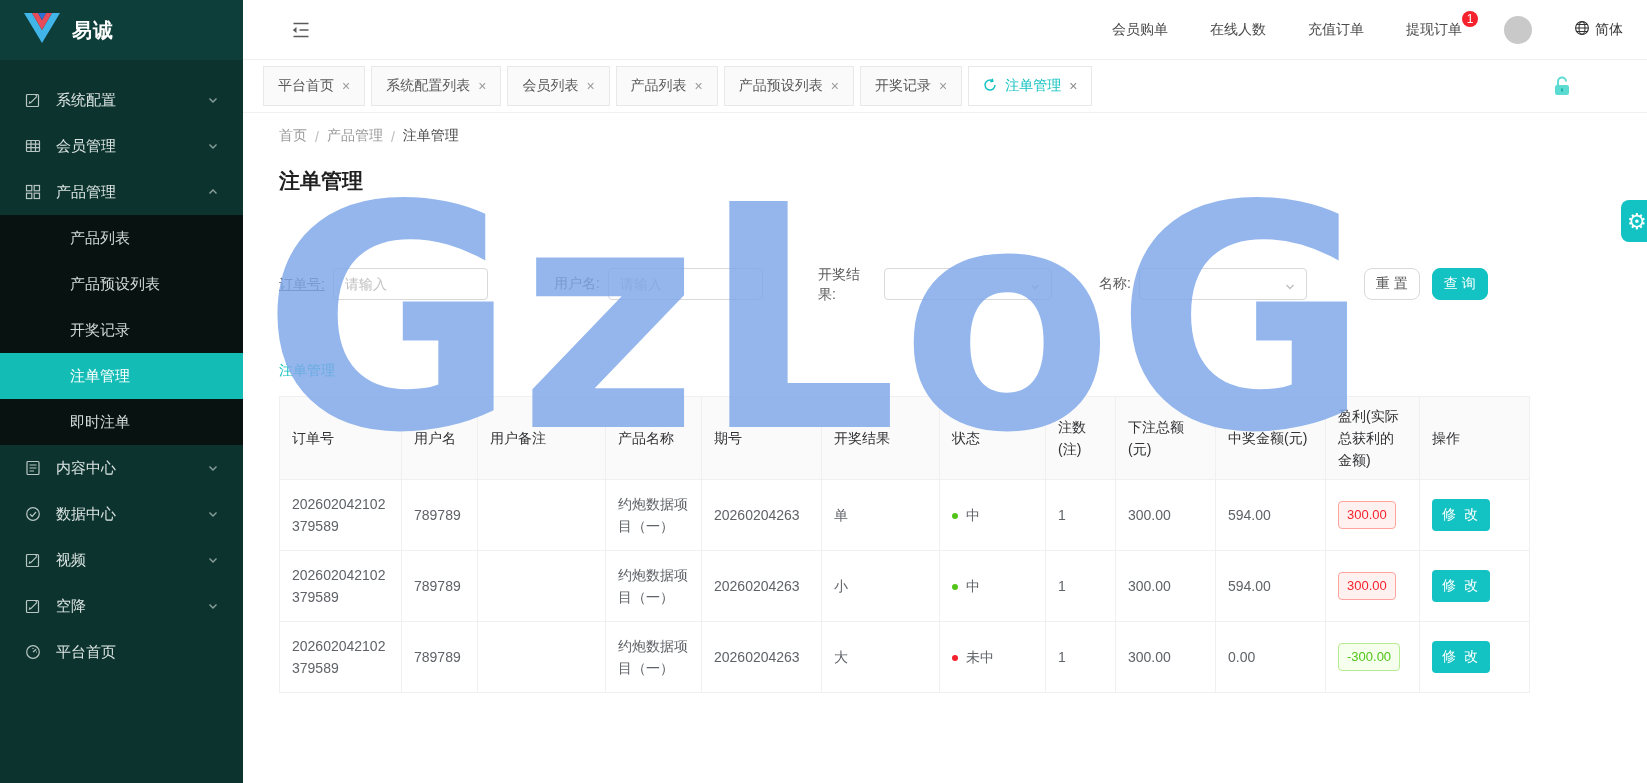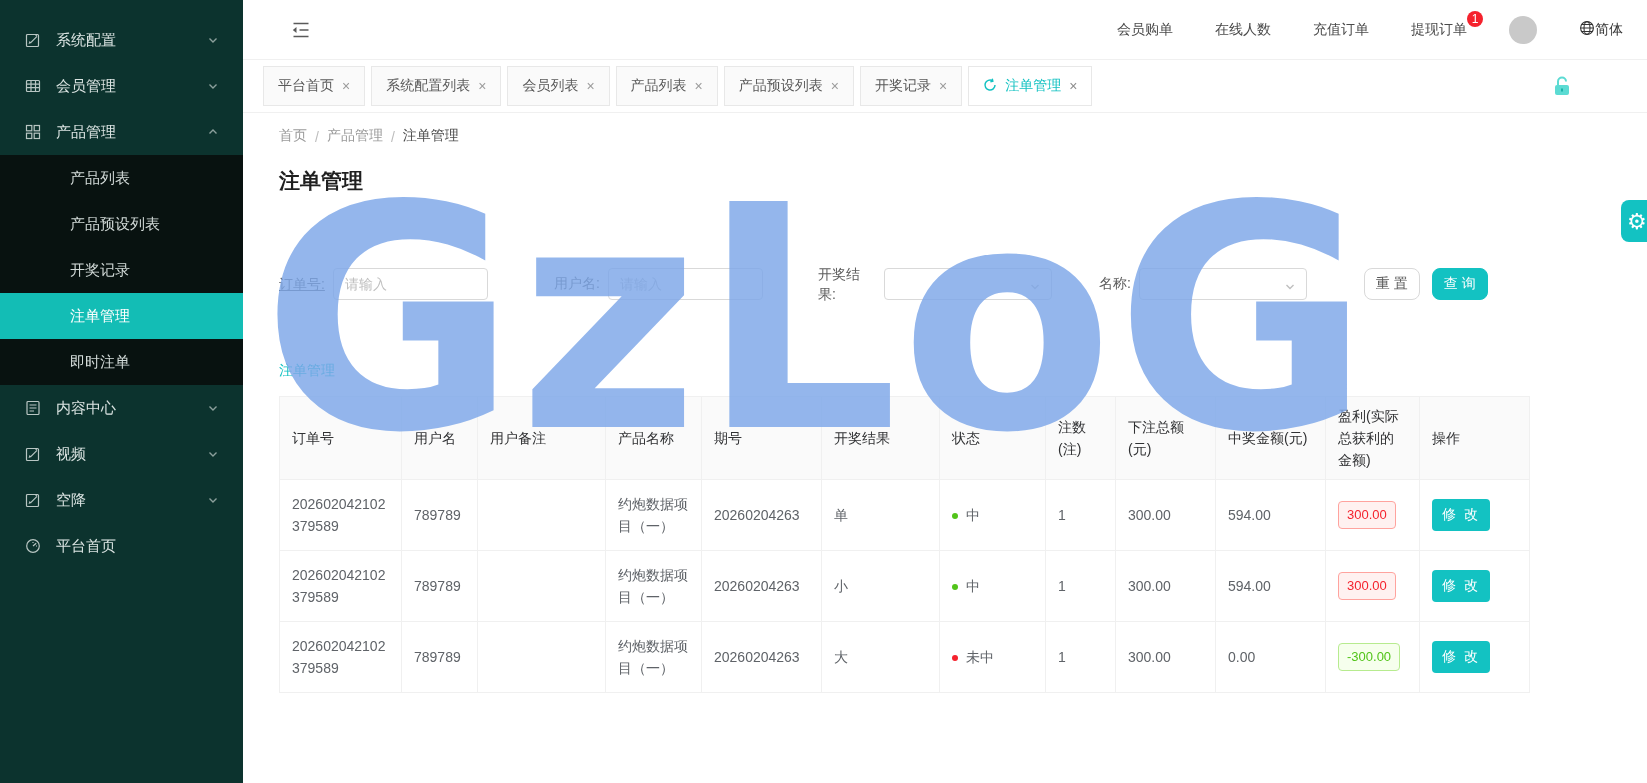--- a/index.html
+++ b/index.html
@@ -25,21 +25,21 @@
   .main { flex:1; display:flex; flex-direction:column; position:relative; }
   .topbar { height:60px; background:#fff; border-bottom:1px solid #f0f0f0;
             display:flex; align-items:center; padding:0 24px 0 24px; }
   .fold { cursor:pointer; display:flex; align-items:center; margin-left:24px; }
   .topbar-right { margin-left:auto; display:flex; align-items:center; gap:42px; }
   .top-link { font-size:14px; color:#4a4a4a; cursor:pointer; position:relative; }
   .badge { position:absolute; top:-10px; right:-16px; background:#f5222d; color:#fff;
            min-width:16px; height:16px; line-height:16px; border-radius:8px; font-size:12px;
            text-align:center; padding:0 4px; }
   .avatar { width:28px; height:28px; border-radius:50%; background:#c9c9c9; }
-  .lang { display:flex; align-items:center; font-size:14px; color:#333; cursor:pointer; }
+  .lang { display:flex; align-items:center; gap:5px; font-size:14px; color:#333; cursor:pointer; }
 
   
   .tabbar { height:53px; background:#fff; border-bottom:1px solid #f0f0f0;
             display:flex; align-items:center; padding-left:20px; gap:6px; }
   .tab { height:40px; display:flex; align-items:center; gap:8px; padding:0 14px;
          background:#fafafa; border:1px solid #e8e8e8; font-size:14px; color:#595959;
          cursor:pointer; white-space:nowrap; }
   .tab .tab-close { color:#9b9b9b; font-size:14px; cursor:pointer; }
   .tab.active { background:#fff; color:#13c2c2; }
   .tab.active .tab-close { color:#8c8c8c; }
@@ -99,20 +99,30 @@
               display:flex; align-items:center; cursor:pointer; z-index:30; }
   .gear-fab .g { color:#fff; font-size:22px; margin-left:6px;
                  font-family:"DejaVu Sans", sans-serif; }
 </style>
 </head>
 <body>
 
 <div class="app">
 
   <aside class="sidebar">
+    <div class="sidebar-header">
+      <span>
+        <svg width="36" height="30" viewBox="0 0 36 30">
+          <polygon points="0,0 18,30 36,0 28,0 18,17 8,0" fill="#41b4e8"></polygon>
+          <polygon points="8,0 18,17 28,0 22,0 18,7 14,0" fill="#e84b5a"></polygon>
+          <polygon points="14,0 18,7 22,0" fill="#2f6fd6"></polygon>
+        </svg>
+      </span>
+      <span class="brand-name">易诚</span>
+    </div>
 
     <nav class="menu">
       <div class="menu-item">
         <span class="mi-icon">
           <svg width="16" height="16" viewBox="0 0 16 16" fill="none" stroke="#b9c6c3" stroke-width="1.2">
             <rect x="1.5" y="2.5" width="12" height="12" rx="1"></rect>
             <path d="M5.5 10.8 L12 4.3 M12 4.3 l-1.3-1.3 M5.5 10.8 l-1 .3 .3 -1z" stroke="#b9c6c3"></path>
           </svg>
         </span>
         <span>系统配置</span>
@@ -181,20 +191,34 @@
           </svg>
         </span>
         <span>内容中心</span>
         <span class="chev">
           <svg width="12" height="12" viewBox="0 0 12 12" fill="none" stroke="#8ca09c" stroke-width="1.4">
               <path d="M2.5 4.5 L6 8 L9.5 4.5"></path>
             </svg>
         </span>
       </div>
 
+      <div class="menu-item">
+        <span class="mi-icon">
+          <svg width="16" height="16" viewBox="0 0 16 16" fill="none" stroke="#b9c6c3" stroke-width="1.2">
+            <circle cx="8" cy="8" r="6.3"></circle>
+              <path d="M5 8.2 L7.2 10.3 L11 6"></path>
+          </svg>
+        </span>
+        <span>数据中心</span>
+        <span class="chev">
+          <svg width="12" height="12" viewBox="0 0 12 12" fill="none" stroke="#8ca09c" stroke-width="1.4">
+              <path d="M2.5 4.5 L6 8 L9.5 4.5"></path>
+            </svg>
+        </span>
+      </div>
 
       <div class="menu-item">
         <span class="mi-icon">
           <svg width="16" height="16" viewBox="0 0 16 16" fill="none" stroke="#b9c6c3" stroke-width="1.2">
             <rect x="1.5" y="2.5" width="12" height="12" rx="1"></rect>
             <path d="M5.5 10.8 L12 4.3 M12 4.3 l-1.3-1.3 M5.5 10.8 l-1 .3 .3 -1z"></path>
           </svg>
         </span>
         <span>视频</span>
         <span class="chev">

